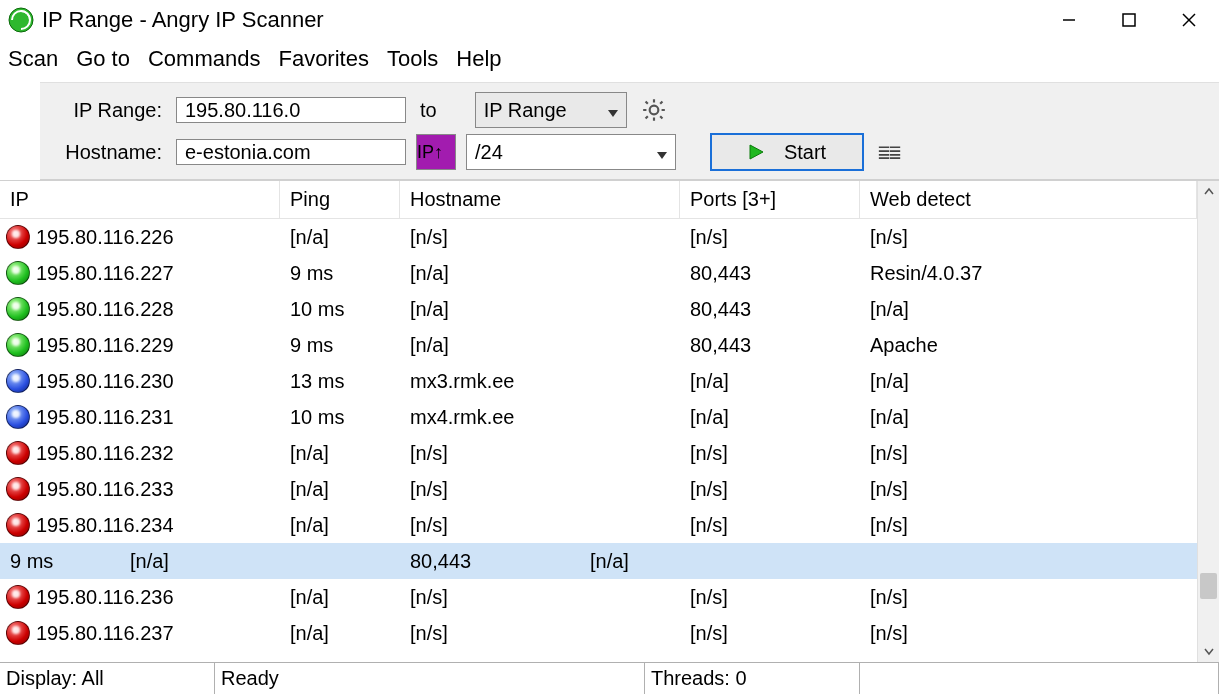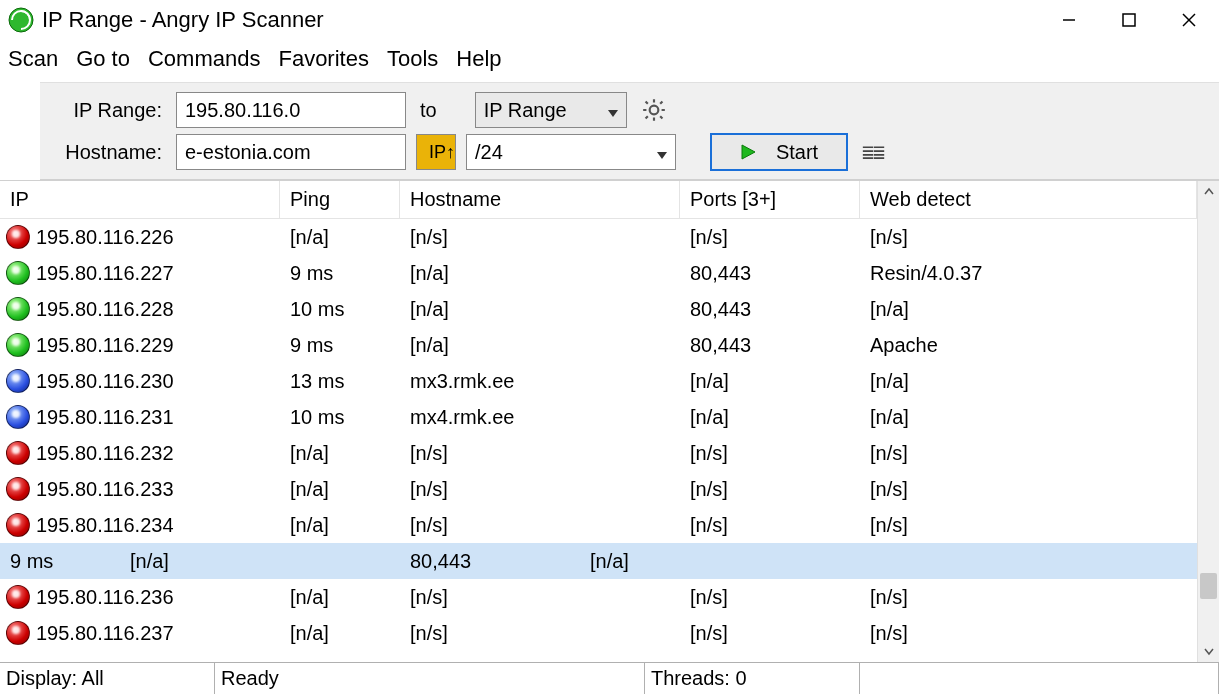--- a/index.html
+++ b/index.html
@@ -60,21 +60,21 @@
   gap: 10px;
   height: 42px;
 }
 .tool-label {
   width: 120px;
   text-align: right;
   padding-right: 4px;
   font-size: 20px;
 }
 .tb-input {
-  height: 36px;
+  height: 26px;
   border: 1px solid #888;
   background: #fff;
   font-size: 20px;
   padding: 2px 8px;
 }
 .w-ipfrom { width: 230px; }
 .w-ipto   { width: 230px; }
 .w-host   { width: 230px; }
 .to-label { font-size: 20px; padding: 0 4px; }
 
@@ -85,33 +85,33 @@
   background: #e9e9e9;
   padding: 0 8px;
   width: 152px;
   justify-content: space-between;
 }
 .chev::after { content: ""; display:inline-block; border-left:5px solid transparent; border-right:5px solid transparent; border-top:7px solid #333; }
 
 .ipup-btn {
   width: 40px; height: 36px;
   border: 1px solid #888;
-  background: #eab308;
-  display:flex; align-items:center; justify-content:flex-end;
+  background: #a21caf;
+  display:flex; align-items:center; justify-content:flex-start;
   font-size: 18px;
 }
 .mask-combo {
   height: 36px; width: 210px;
   border: 1px solid #888; background:#fff;
   padding: 0 8px;
   display:flex; align-items:center; justify-content:space-between;
 }
 
 .start-btn {
-  width: 138px; height: 38px;
+  width: 154px; height: 38px;
   border: 2px solid #1a6fd8;
   background: #e9e9e9;
   display:flex; align-items:center; justify-content:center;
   gap: 20px;
   font-size: 20px;
 }
 .gear-btn {
   width: 34px; height: 34px;
   display:flex; align-items:center; justify-content:center;
 }

